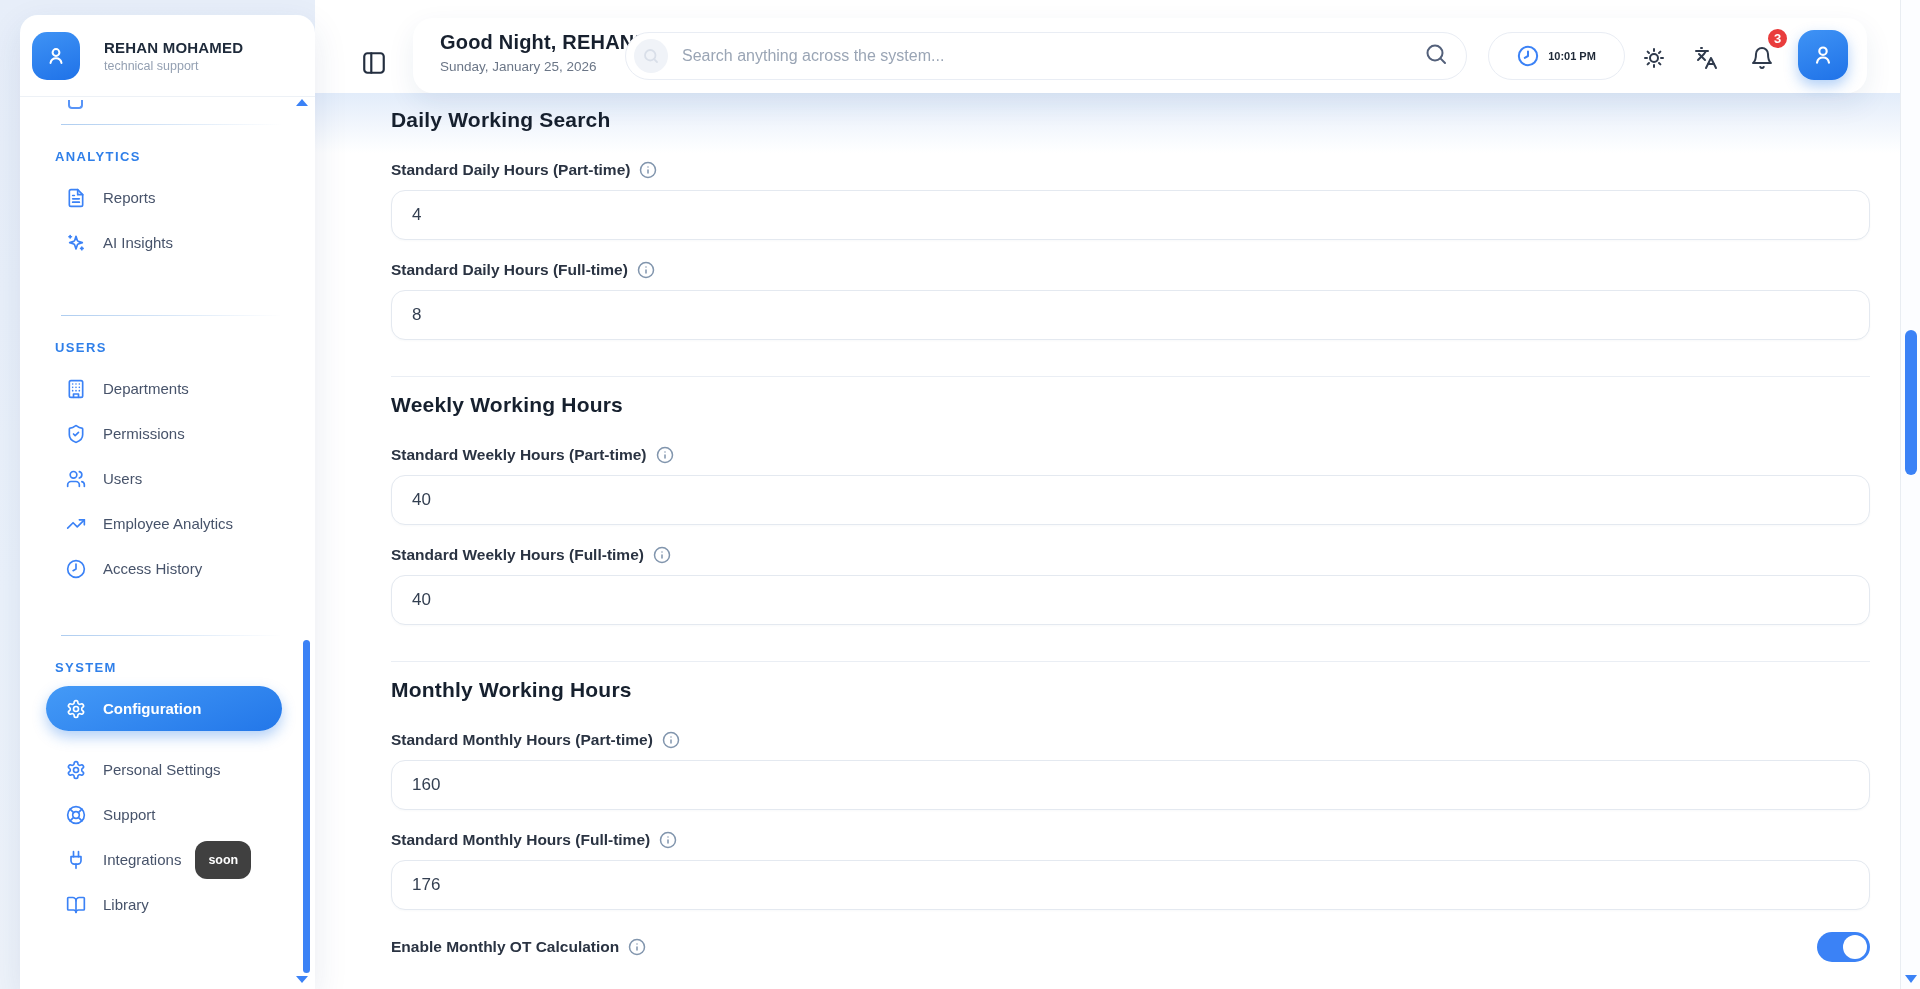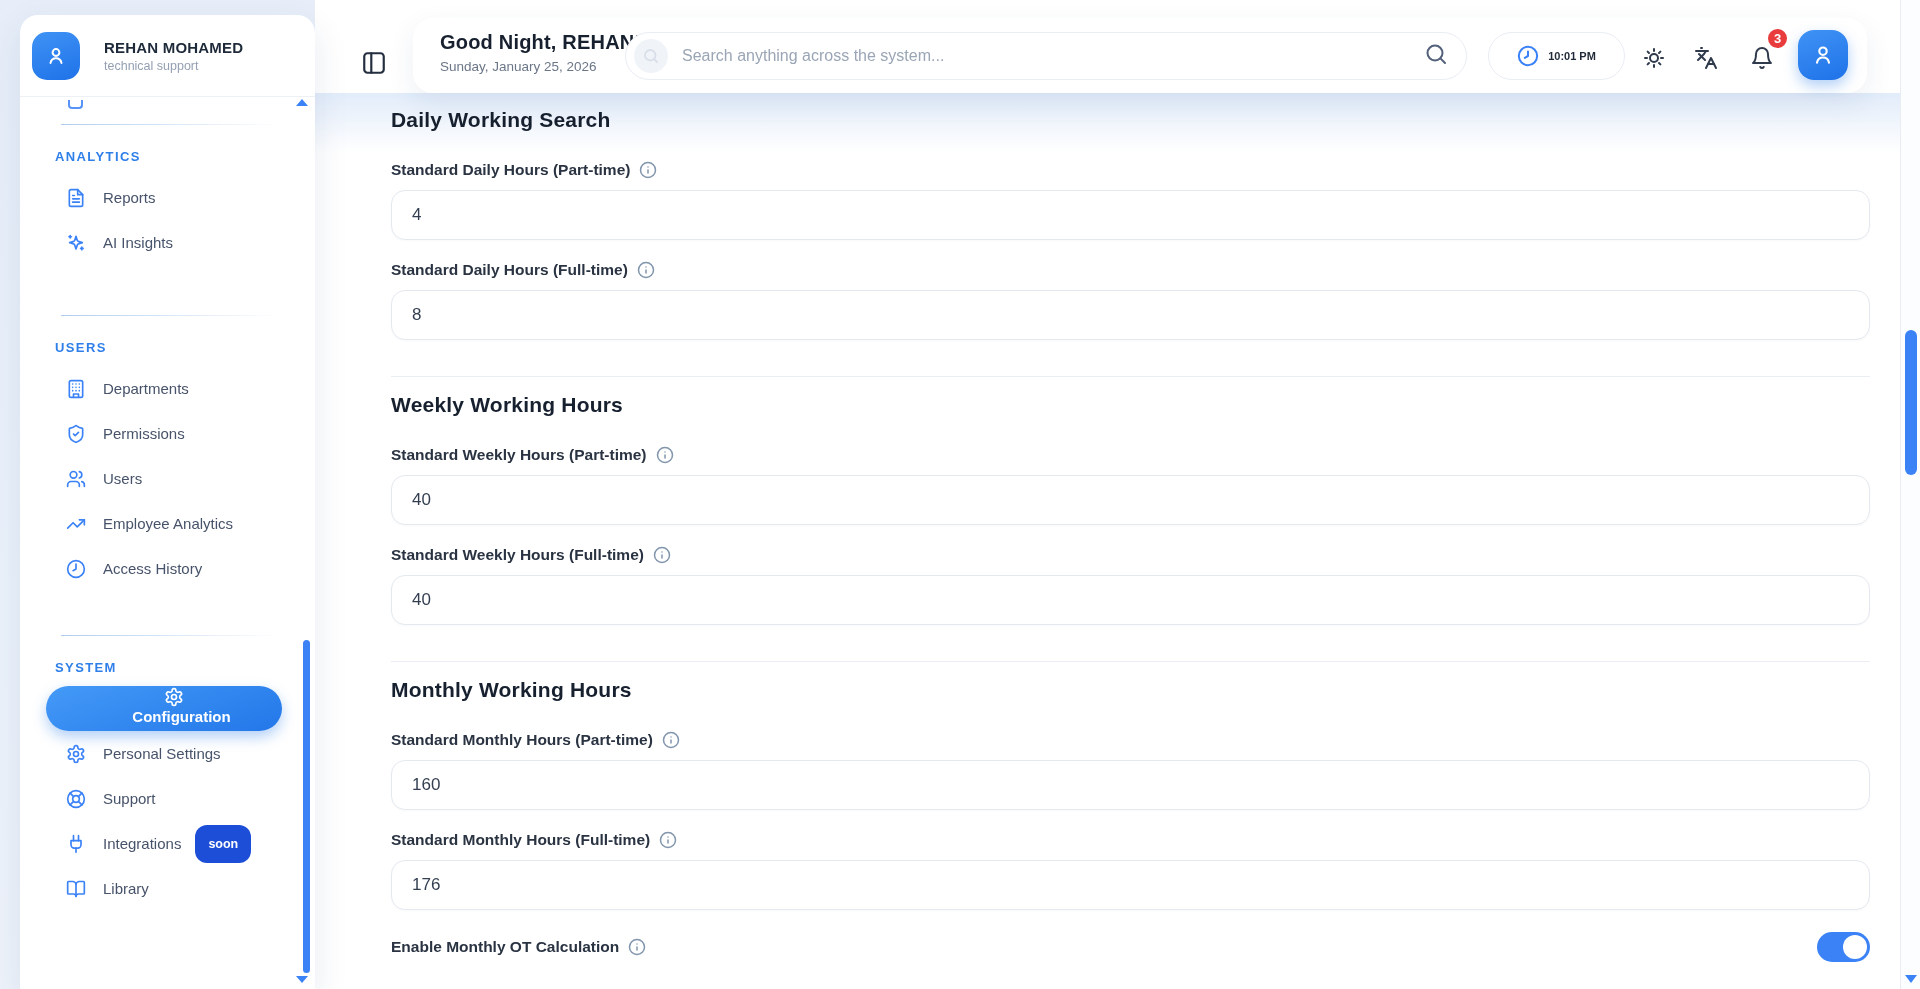--- a/index.html
+++ b/index.html
@@ -29,25 +29,25 @@
   .sec-divider { height:1px; margin:12px 33px 0 33px;
     background:linear-gradient(90deg,#aecdf0 0%, #dce9f8 55%, rgba(255,255,255,0) 100%); }
   .sec-divider.gap1 { margin-top:50px; }
   .sec-divider.gap2 { margin-top:44px; }
   .sec-label { margin:24px 0 10px 27px; height:16px; font-size:13px; font-weight:bold;
     letter-spacing:1.4px; color:#2f7fe9; }
   .nav-item { height:45px; display:flex; align-items:center; padding-left:37px; cursor:pointer; }
   .nav-item .nav-icon { width:22px; height:22px; display:flex; align-items:center; justify-content:center; }
   .nav-item .nav-icon svg { stroke:#3b82f6; }
   .nav-item .nav-label { margin-left:16px; font-size:15px; font-weight:500; color:#47536a; }
-  .nav-item.active { margin:0 33px 0 18px; padding-left:19px; border-radius:23px;
-    background:linear-gradient(160deg,#449af7,#2377e9); box-shadow:0 6px 14px rgba(34,119,233,.35);flex-direction:column; }
+  .nav-item.active { margin:0 33px 16px 18px; padding-left:19px; border-radius:23px;
+    background:linear-gradient(160deg,#449af7,#2377e9); box-shadow:0 6px 14px rgba(34,119,233,.35); }
   .nav-item.active .nav-icon svg { stroke:#fff; }
   .nav-item.active .nav-label { color:#fff; font-weight:bold; }
-  .soon-badge { margin-left:14px; background:#1d4ed8; color:#fff; font-size:12.5px; font-weight:bold;
+  .soon-badge { margin-left:14px; background:#404040; color:#fff; font-size:12.5px; font-weight:bold;
     padding:12px 13px; border-radius:12px; }
   .sb-arrow-up { position:absolute; right:7px; top:84px; width:0; height:0;
     border-left:6px solid transparent; border-right:6px solid transparent; border-bottom:7px solid #3b82f6; }
   .sb-thumb { position:absolute; right:5px; top:625px; width:7px; height:333px; border-radius:4px; background:#3b82f6; }
   .sb-arrow-down { position:absolute; right:7px; bottom:6px; width:0; height:0;
     border-left:6px solid transparent; border-right:6px solid transparent; border-top:7px solid #3b82f6; }
 
   
   .panel-toggle { position:absolute; left:358px; top:47px; width:32px; height:32px; background:transparent;
     border:none; display:flex; align-items:center; justify-content:center; cursor:pointer; z-index:6; }

